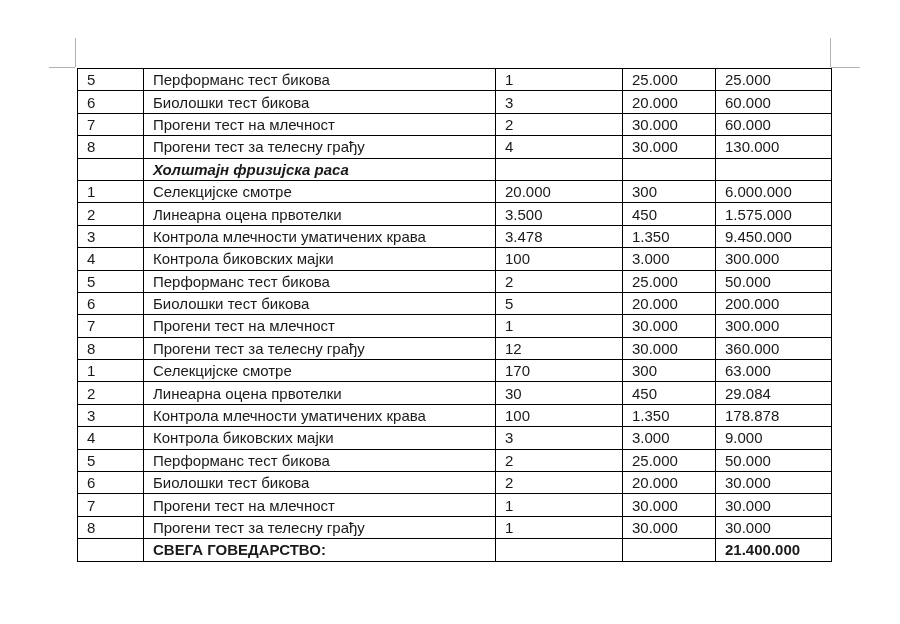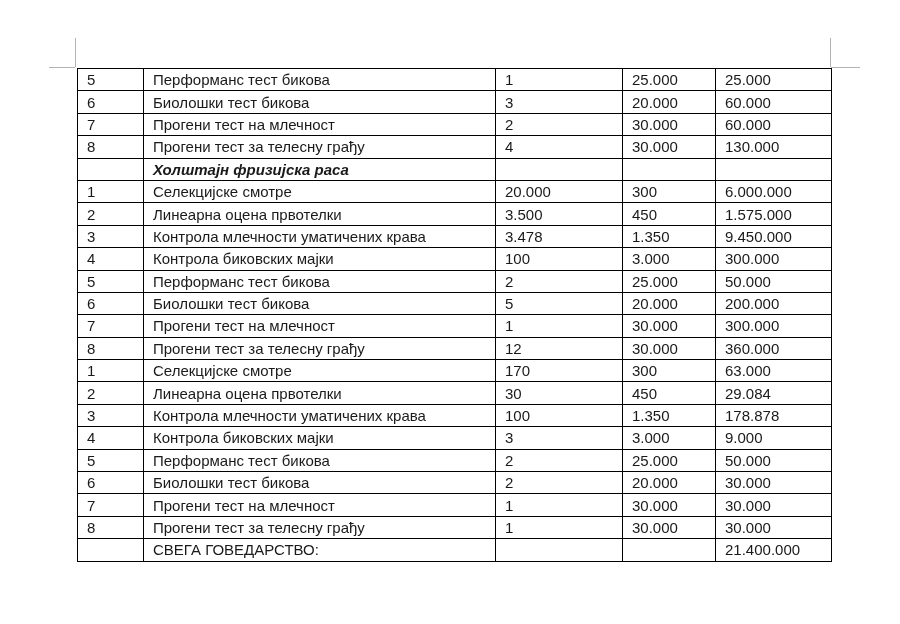--- a/index.html
+++ b/index.html
@@ -36,21 +36,21 @@
     white-space:nowrap;
     overflow:hidden;
     vertical-align:middle;
   }
   col.c-num{width:66px;}
   col.c-name{width:352px;}
   col.c-qty{width:127px;}
   col.c-price{width:93px;}
   col.c-total{width:116px;}
   tr.section td{font-weight:bold;font-style:italic;}
-  tr.total td{font-weight:normal;}
+  tr.total td{font-weight:bold;}
 </style>
 </head>
 <body>
 
 <div class="page">
   <div class="mark tl-v"></div>
   <div class="mark tl-h"></div>
   <div class="mark tr-v"></div>
   <div class="mark tr-h"></div>
 

